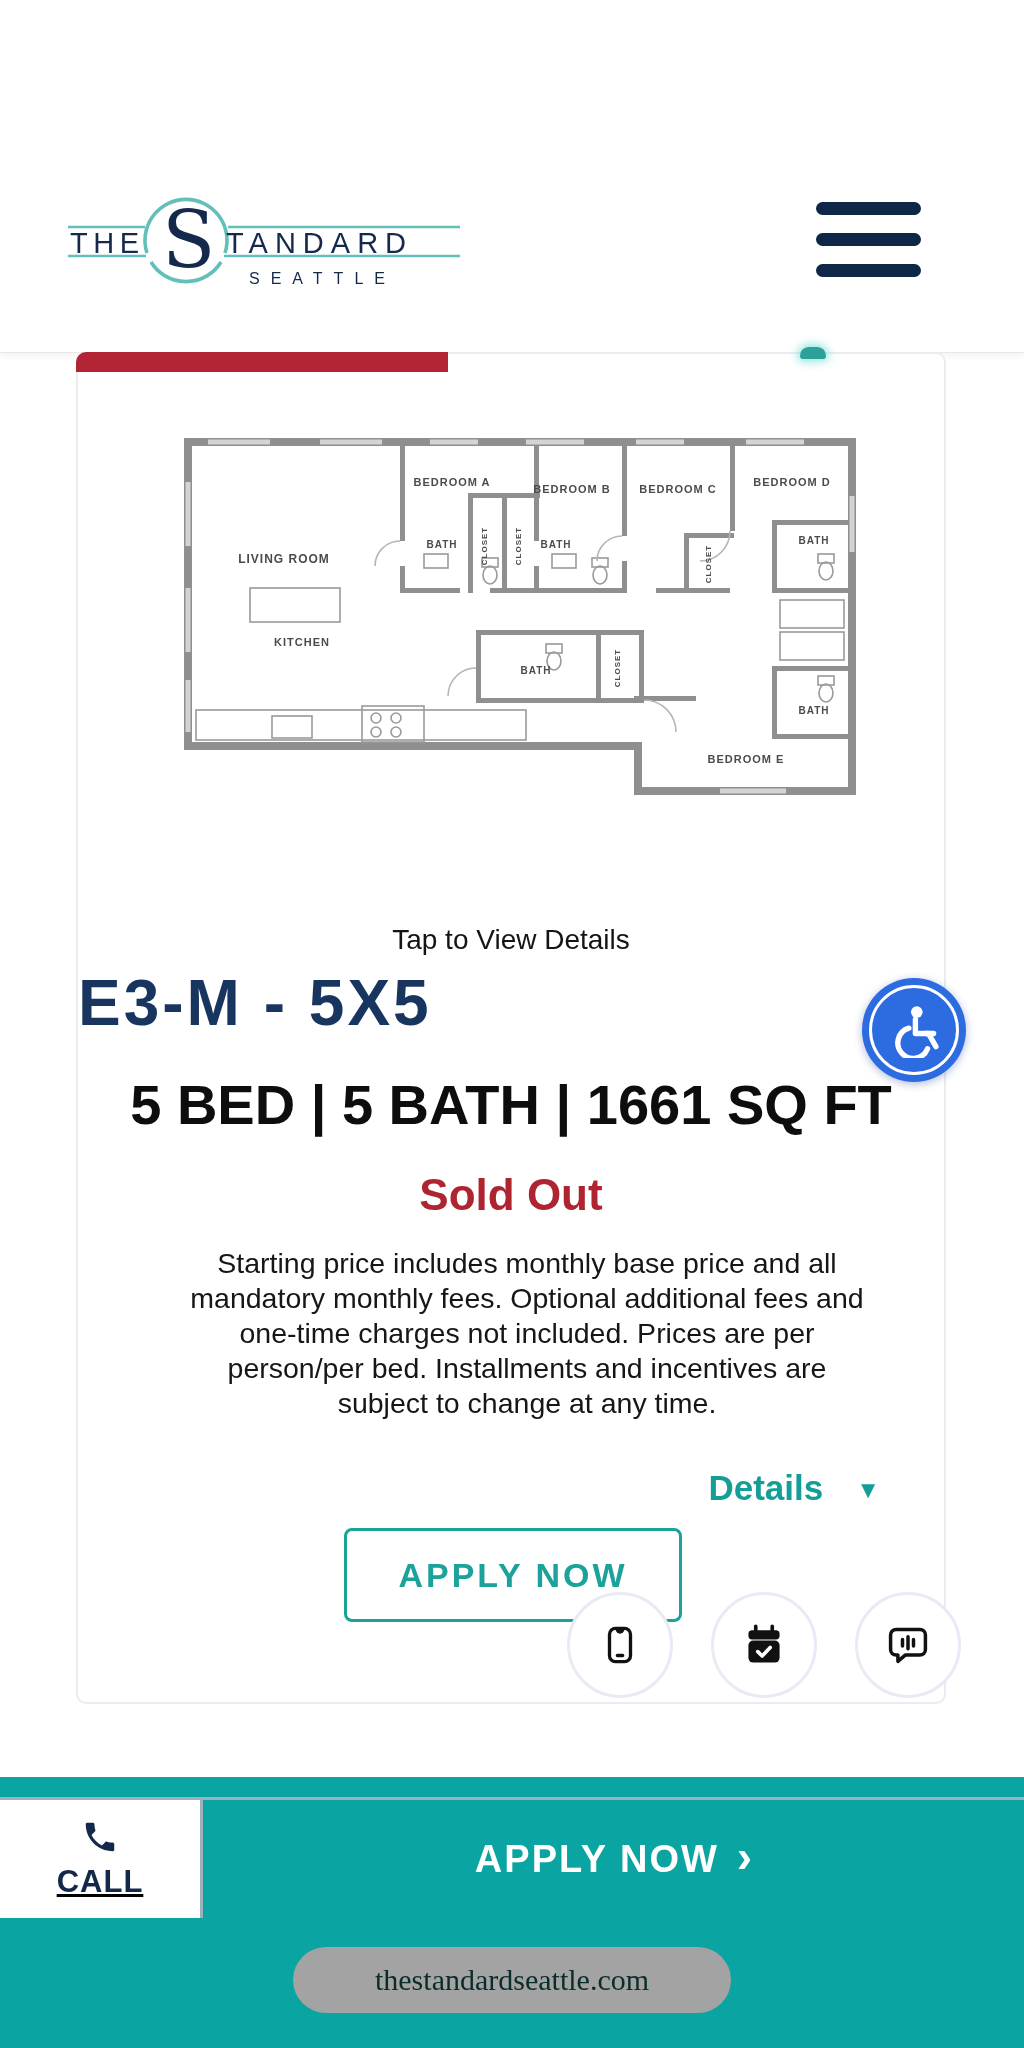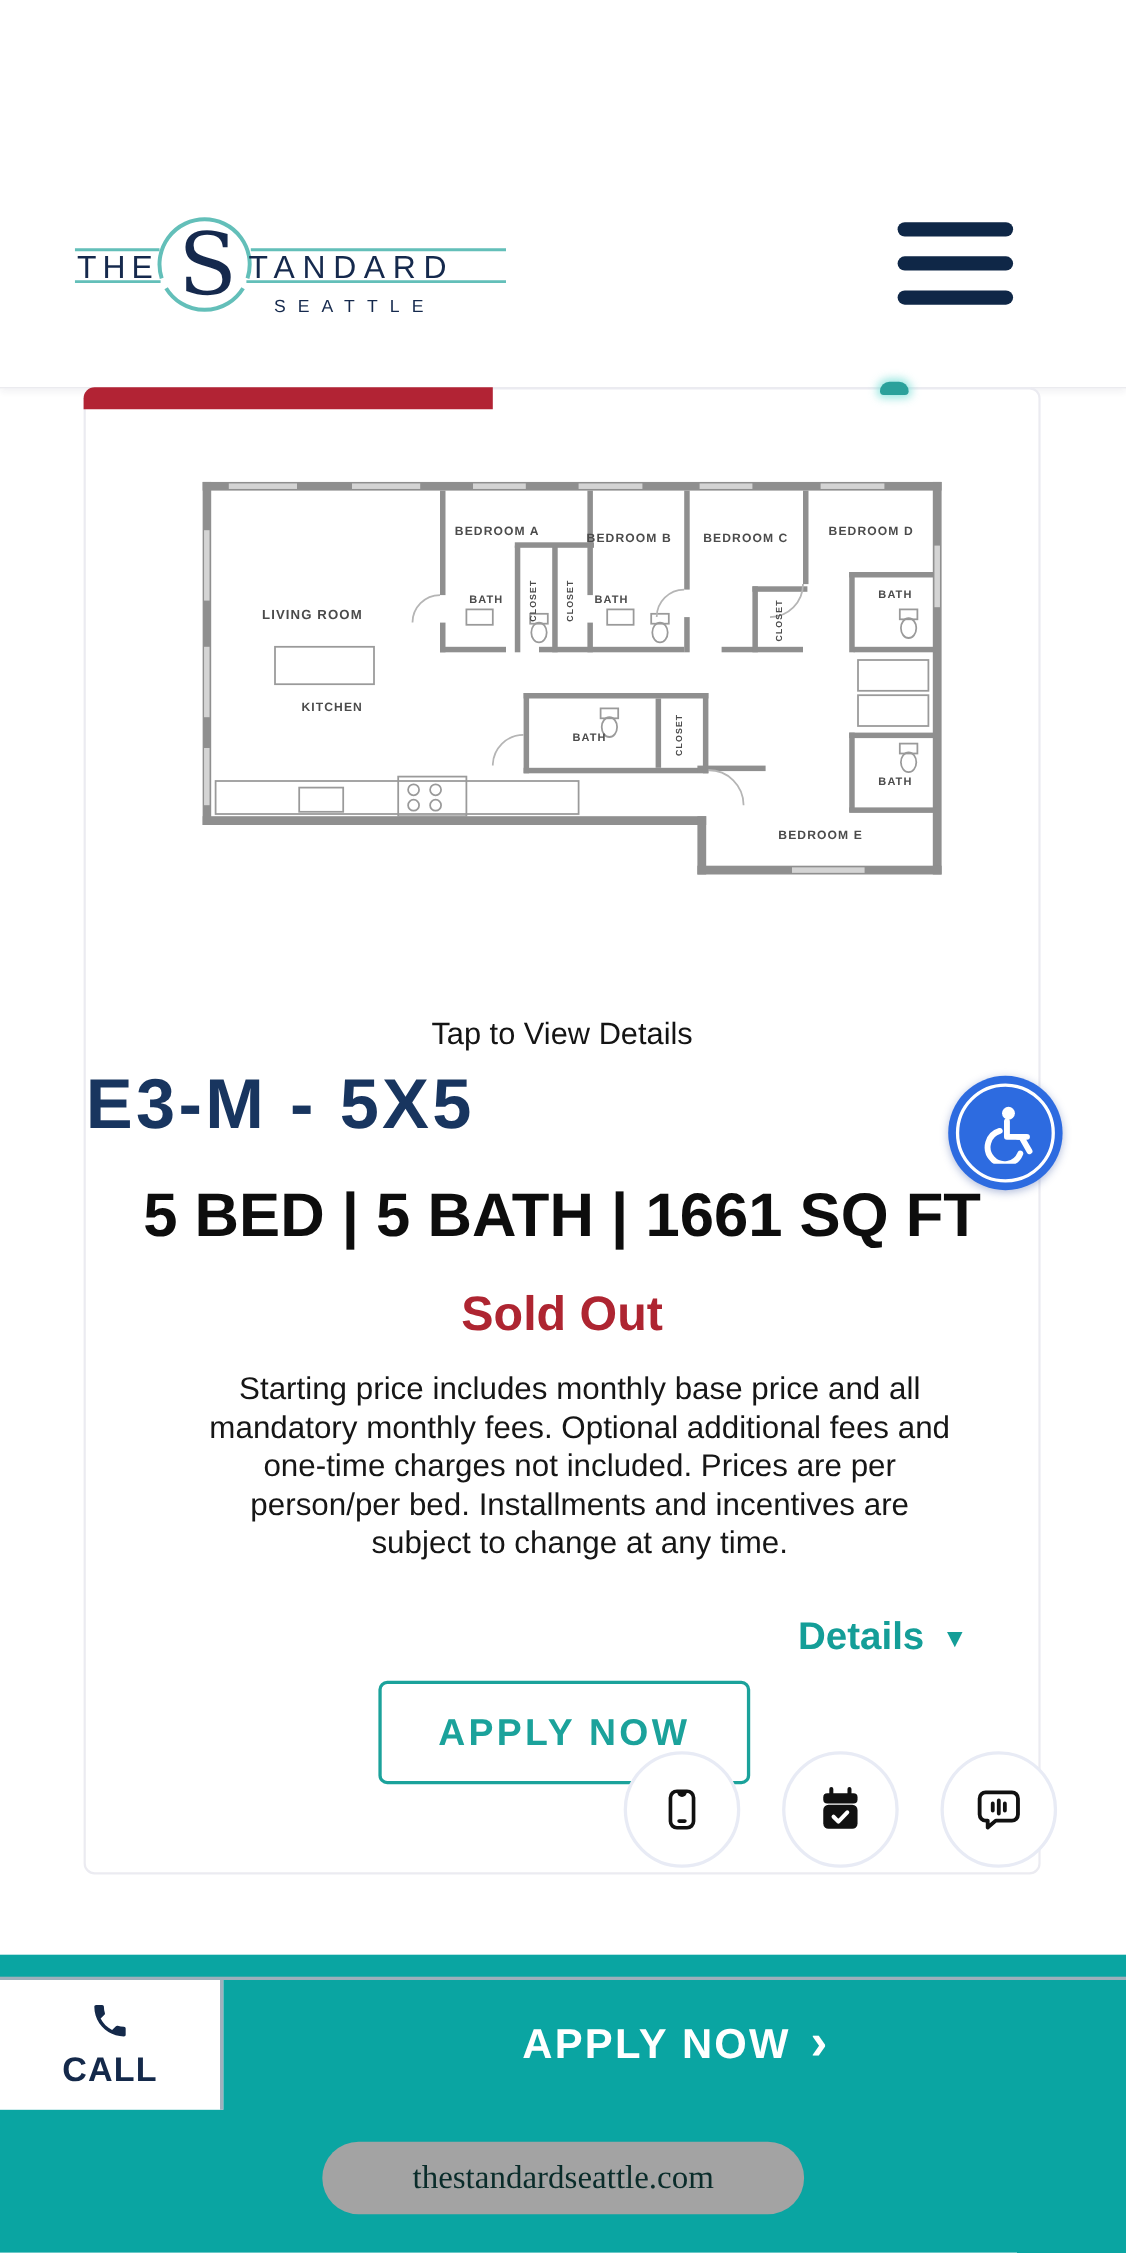--- a/index.html
+++ b/index.html
@@ -28,35 +28,35 @@
   .card{position:absolute;left:76px;top:352px;width:870px;height:1352px;background:#fff;border:2px solid #ebebf1;border-radius:10px;box-sizing:border-box;}
   .redbar{position:absolute;left:-2px;top:-2px;width:372px;height:20px;background:#b22334;border-radius:10px 0 0 0;}
   .teal-dome{position:absolute;left:722px;top:-7px;width:26px;height:12px;background:#2aa19b;border-radius:13px 13px 5px 5px;box-shadow:0 0 8px 3px rgba(130,225,218,.8);}
   .floorplan{position:absolute;left:106px;top:84px;cursor:pointer;}
   .fp-label{fill:#4b4b4b;font-weight:700;letter-spacing:1px;}
   .tap-hint{position:absolute;left:0;right:0;top:570px;text-align:center;font-size:28px;font-weight:400;color:#141414;}
   .unit-title{position:absolute;left:0;right:0;top:612px;text-align:left;font-size:64px;font-weight:800;letter-spacing:3px;color:#18355f;}
   .unit-specs{position:absolute;left:0;right:0;top:718px;text-align:center;font-size:56px;font-weight:700;color:#0d0d0d;}
   .sold-out{position:absolute;left:0;right:0;top:806px;text-align:center;font-size:44px;font-weight:700;color:#ae2531;margin-top:10px;}
   .disclaimer{position:absolute;left:80px;right:80px;top:892px;text-align:center;font-size:28.5px;line-height:1.23;font-weight:500;color:#161616;margin-left:32px;}
-  .details-row{position:absolute;right:64px;top:1114px;display:flex;align-items:center;gap:16px;cursor:pointer;}
+  .details-row{position:absolute;right:64px;top:1114px;display:flex;align-items:center;gap:33px;cursor:pointer;}
   .details-label{font-size:35px;font-weight:700;color:#149e98;}
   .details-caret{font-size:24px;color:#149e98;transform:translateY(2px);}
   .apply-outline{position:absolute;left:266px;top:1174px;width:338px;height:94px;background:#fff;border:3px solid #1ba29b;border-radius:8px;box-sizing:border-box;display:flex;align-items:center;justify-content:center;font-size:34px;font-weight:800;letter-spacing:3px;color:#1ba29b;cursor:pointer;}
 
   
   .access-btn{position:absolute;left:862px;top:978px;width:104px;height:104px;border-radius:50%;background:#2d6be0;box-shadow:0 2px 8px rgba(30,60,150,.35);display:flex;align-items:center;justify-content:center;cursor:pointer;}
   .access-ring{position:absolute;inset:7px;border:3px solid #fff;border-radius:50%;}
   .float-circle{position:absolute;width:106px;height:106px;border-radius:50%;background:#fff;border:3px solid #e8ebf5;box-sizing:border-box;display:flex;align-items:center;justify-content:center;cursor:pointer;}
   .fc1{left:567px;top:1592px;}.fc2{left:711px;top:1592px;}.fc3{left:855px;top:1592px;}
 
   
   .bottom-bar{position:absolute;left:0;top:1777px;width:1024px;height:271px;background:#0aa5a2;}
   .bar-line{position:absolute;left:0;right:0;top:20px;height:3px;background:#9db0bb;}
-  .call-box{position:absolute;left:0;top:23px;width:203px;height:118px;background:#fff;border-right:3px solid #9fb0bd;box-sizing:border-box;display:flex;flex-direction:column;align-items:center;justify-content:center;gap:8px;cursor:pointer;}
+  .call-box{position:absolute;left:0;top:23px;width:203px;height:118px;background:#fff;border-right:3px solid #9fb0bd;box-sizing:border-box;display:flex;flex-direction:column;align-items:center;justify-content:center;gap:8px;cursor:pointer;text-decoration:underline;}
   .call-label{font-size:31px;font-weight:800;letter-spacing:1px;color:#14294a;}
   .bar-apply{position:absolute;left:203px;right:0;top:23px;height:118px;display:flex;align-items:center;justify-content:center;cursor:pointer;}
   .bar-apply-label{font-size:38px;font-weight:800;letter-spacing:2px;color:#fff;}
   .bar-apply-chevron{font-size:46px;font-weight:600;color:#fff;margin-left:18px;transform:translateY(-3px);}
   .url-pill{position:absolute;left:293px;top:170px;width:438px;height:66px;border-radius:33px;background:#a3a3a3;display:flex;align-items:center;justify-content:center;cursor:pointer;font-family:Liberation Serif, serif;}
   .url-text{font-size:30px;font-weight:500;color:#0a2c2a;}
 </style>
 </head>
 <body>
 

